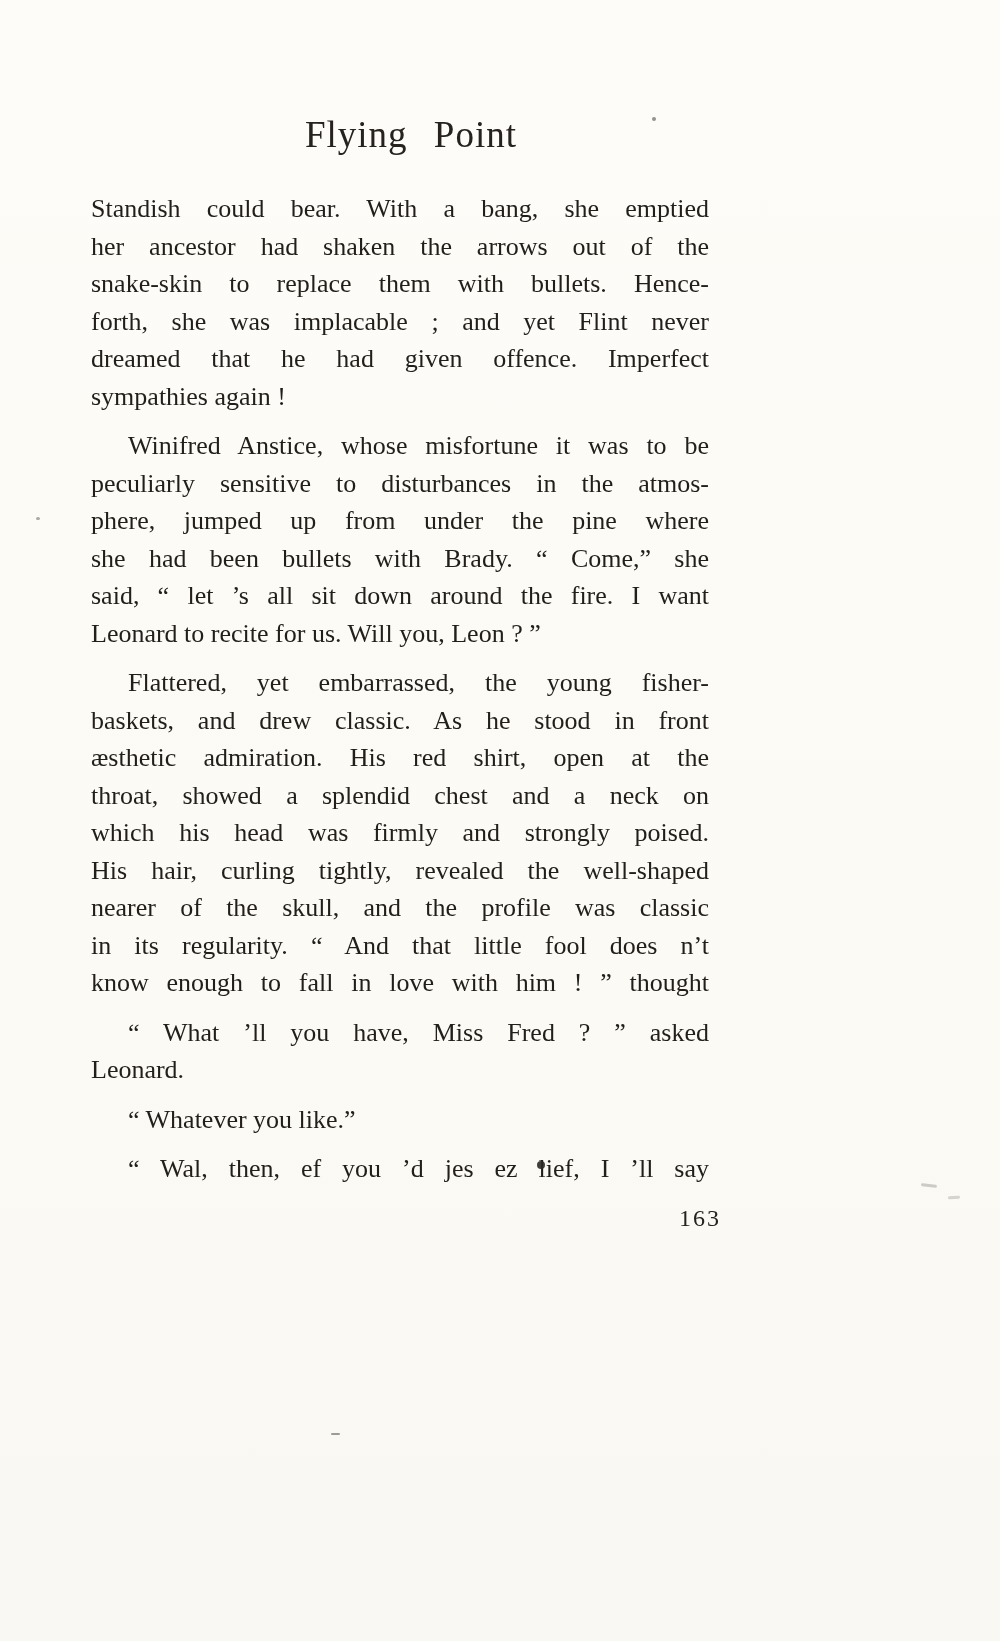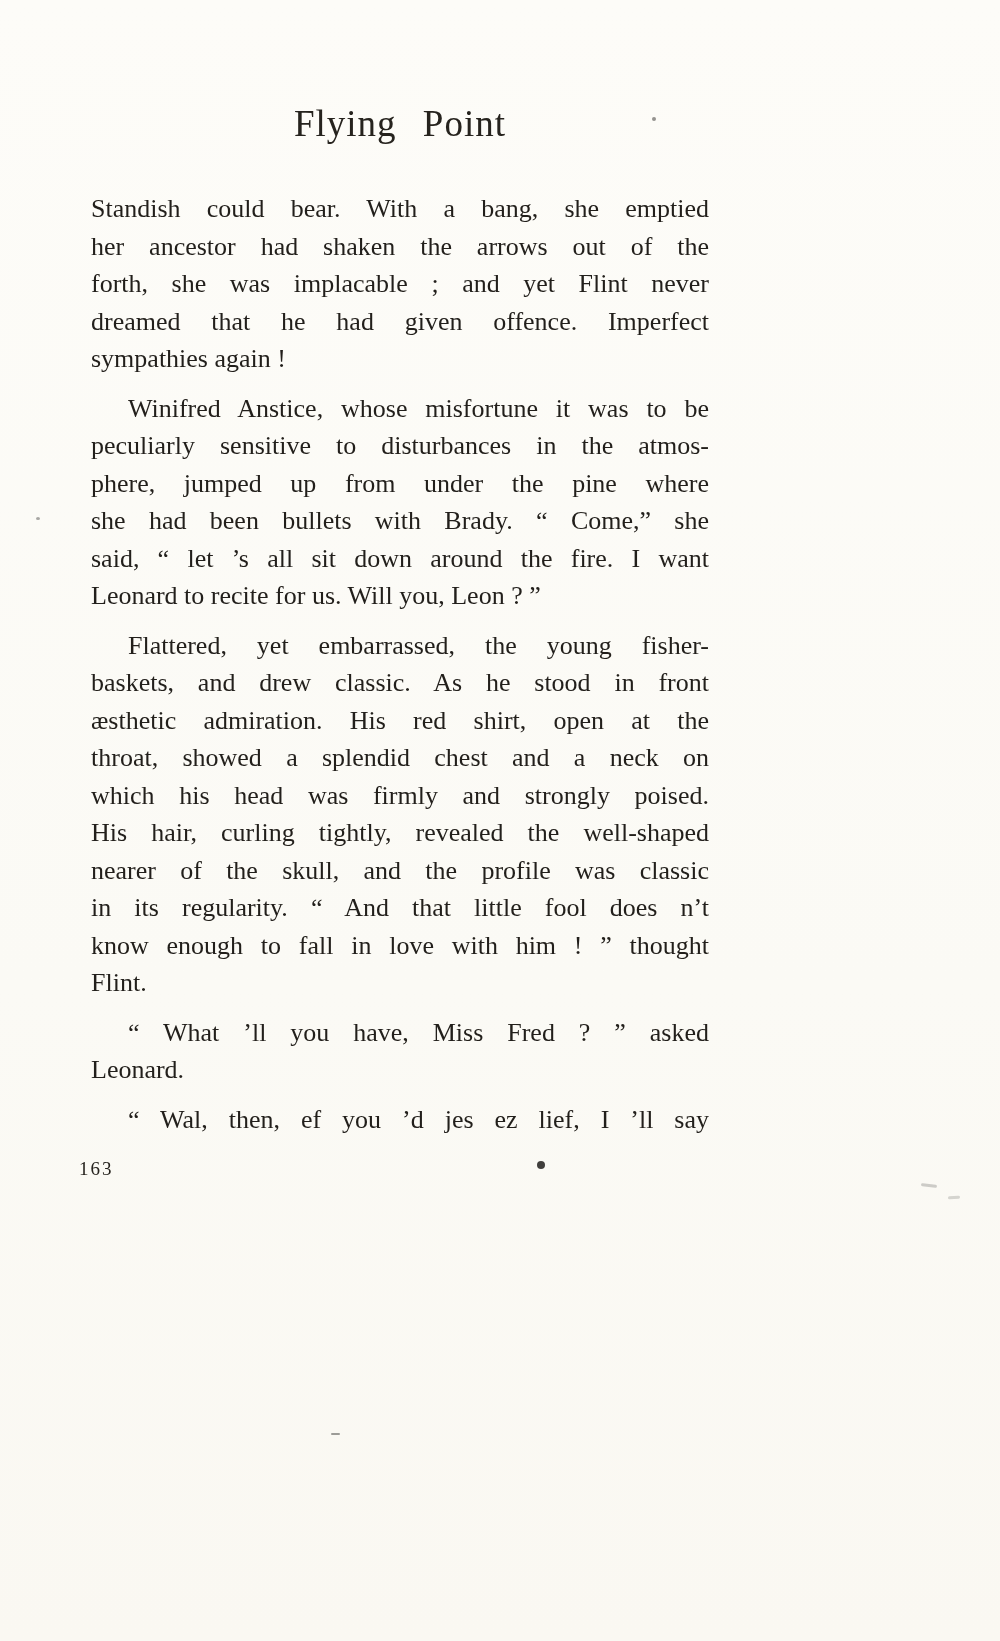--- a/index.html
+++ b/index.html
@@ -11,21 +11,21 @@
     background: linear-gradient(180deg, #fdfcf8 0%, #fbfaf5 60%, #faf8f2 100%);
     overflow: hidden;
     font-family: "Liberation Serif", "DejaVu Serif", serif;
     color: #221f1b;
   }
   .page-title {
     position: absolute;
     top: 102px;
     left: 79px;
     width: 642px;
-    margin: 0;
+    margin: 11px;
     text-align: center;
     font-size: 37px;
     font-weight: normal;
     letter-spacing: 1px;
     word-spacing: 16px;
     color: #26231e;
   }
   .text-block {
     position: absolute;
     top: 178px;
@@ -36,22 +36,22 @@
   }
   .paragraph { margin: 12px; }
   .line {
     text-align: justify;
     text-align-last: left;
     white-space: normal;
   }
   .line.j { text-align-last: justify; }
   .line.indent { text-indent: 37px; }
   .page-number {
-    text-align: left;
-    font-size: 19px;
+    text-align: right;
+    font-size: 24px;
     letter-spacing: 2px;
     margin-top: 12px;
     color: #26231e;
   }
   .ink {
     position: absolute;
     background: #2b2a28;
     border-radius: 50%;
   }
   .ink.dot-main   { left: 537px; top: 1161px; width: 8px;  height: 8px;  opacity: .9;  }
@@ -66,20 +66,21 @@
 
 <div class="scan-page">
 
   <h1 class="page-title">Flying Point</h1>
 
   <div class="text-block">
     <div id="paragraphs">
         <div class="paragraph">
           <div class="line j">Standish could bear.  With a bang, she emptied</div>
           <div class="line j">her ancestor had shaken the arrows out of the</div>
+          <div class="line j">snake-skin to replace them with bullets.  Hence-</div>
           <div class="line j">forth, she was implacable ; and yet Flint never</div>
           <div class="line j">dreamed that he had given offence.  Imperfect</div>
           <div class="line">sympathies again !</div>
         </div>
         <div class="paragraph">
           <div class="line j indent">Winifred Anstice, whose misfortune it was to be</div>
           <div class="line j">peculiarly sensitive to disturbances in the atmos-</div>
           <div class="line j">phere, jumped up from under the pine where</div>
           <div class="line j">she had been bullets with Brady.  “ Come,” she</div>
           <div class="line j">said, “ let ’s all sit down around the fire.  I want</div>
@@ -88,25 +89,27 @@
         <div class="paragraph">
           <div class="line j indent">Flattered, yet embarrassed, the young fisher-</div>
           <div class="line j">baskets, and drew classic.  As he stood in front</div>
           <div class="line j">æsthetic admiration.  His red shirt, open at the</div>
           <div class="line j">throat, showed a splendid chest and a neck on</div>
           <div class="line j">which his head was firmly and strongly poised.</div>
           <div class="line j">His hair, curling tightly, revealed the well-shaped</div>
           <div class="line j">nearer of the skull, and the profile was classic</div>
           <div class="line j">in its regularity.  “ And that little fool does n’t</div>
           <div class="line j">know enough to fall in love with him ! ” thought</div>
-          <div class="line">Flint.</div>
         </div>
         <div class="paragraph">
           <div class="line j indent">“ What ’ll you have, Miss Fred ? ” asked</div>
           <div class="line">Leonard.</div>
+        </div>
+        <div class="paragraph">
+          <div class="line indent">“ Whatever you like.”</div>
         </div>
         <div class="paragraph">
           <div class="line j indent">“ Wal, then, ef you ’d jes ez lief, I ’ll say</div>
         </div>
       </div>
     <div class="page-number">163</div>
   </div>
 
   <span class="ink dot-main"></span>
   <span class="ink dot-title"></span>

